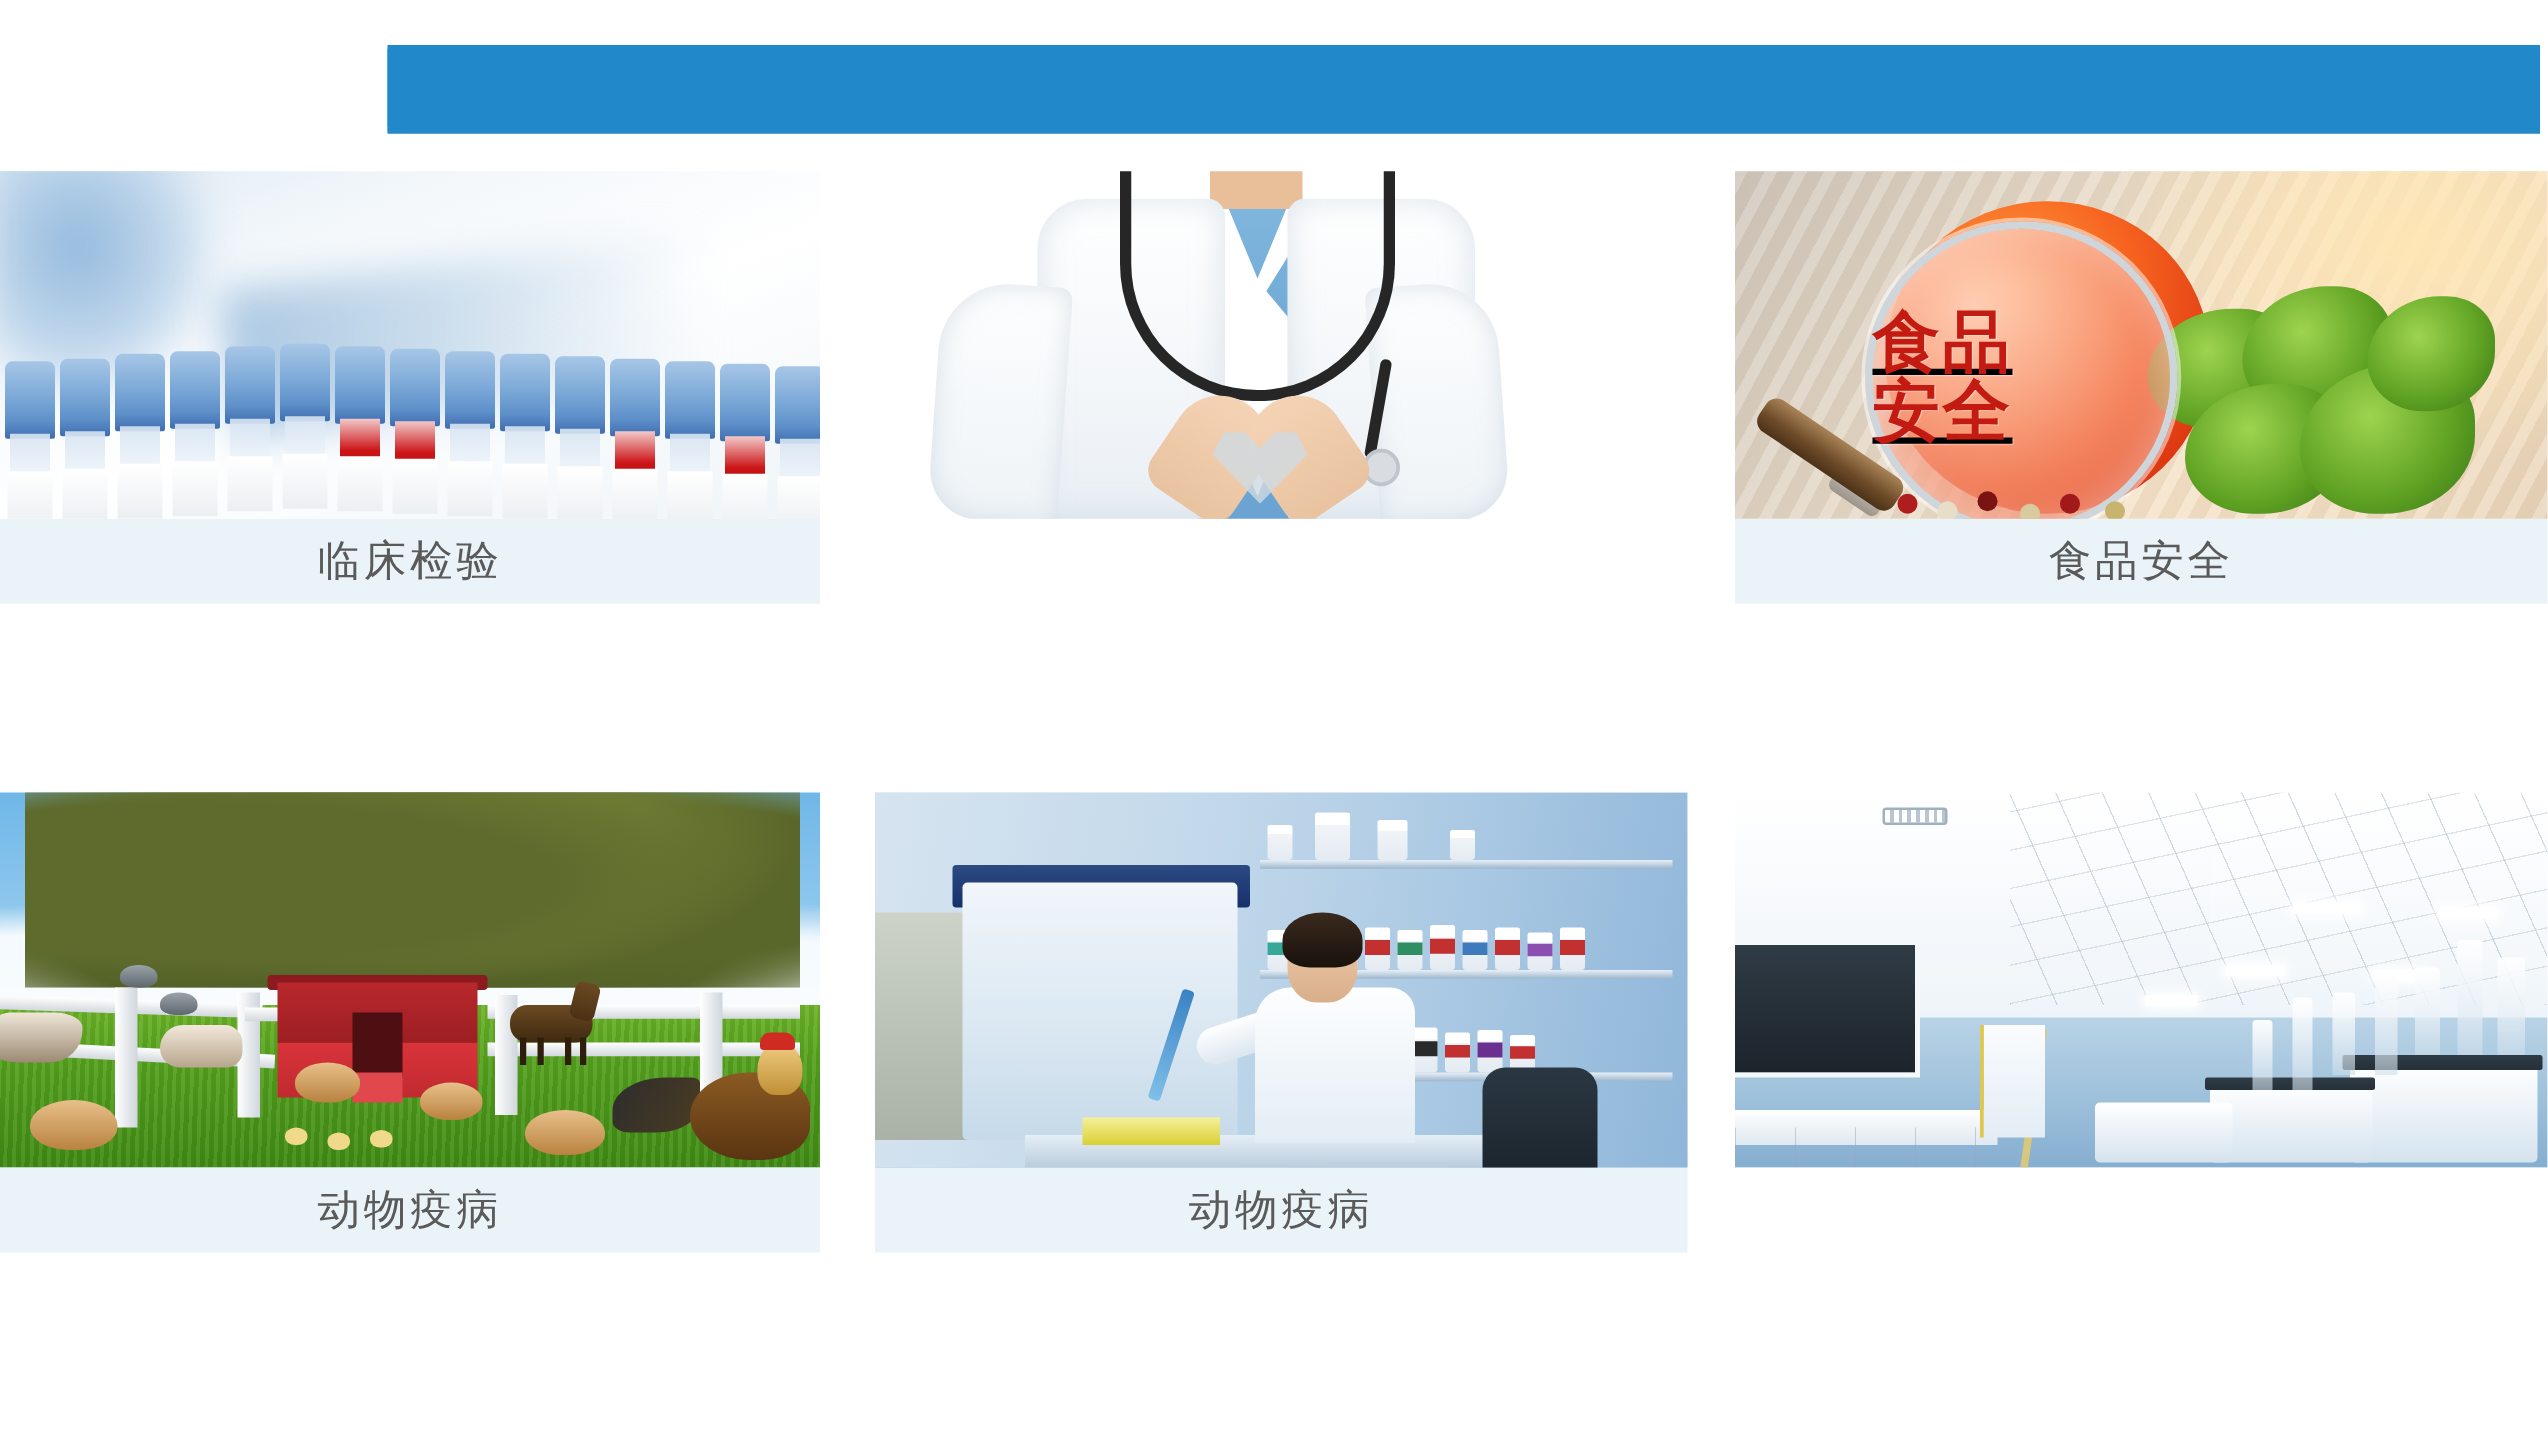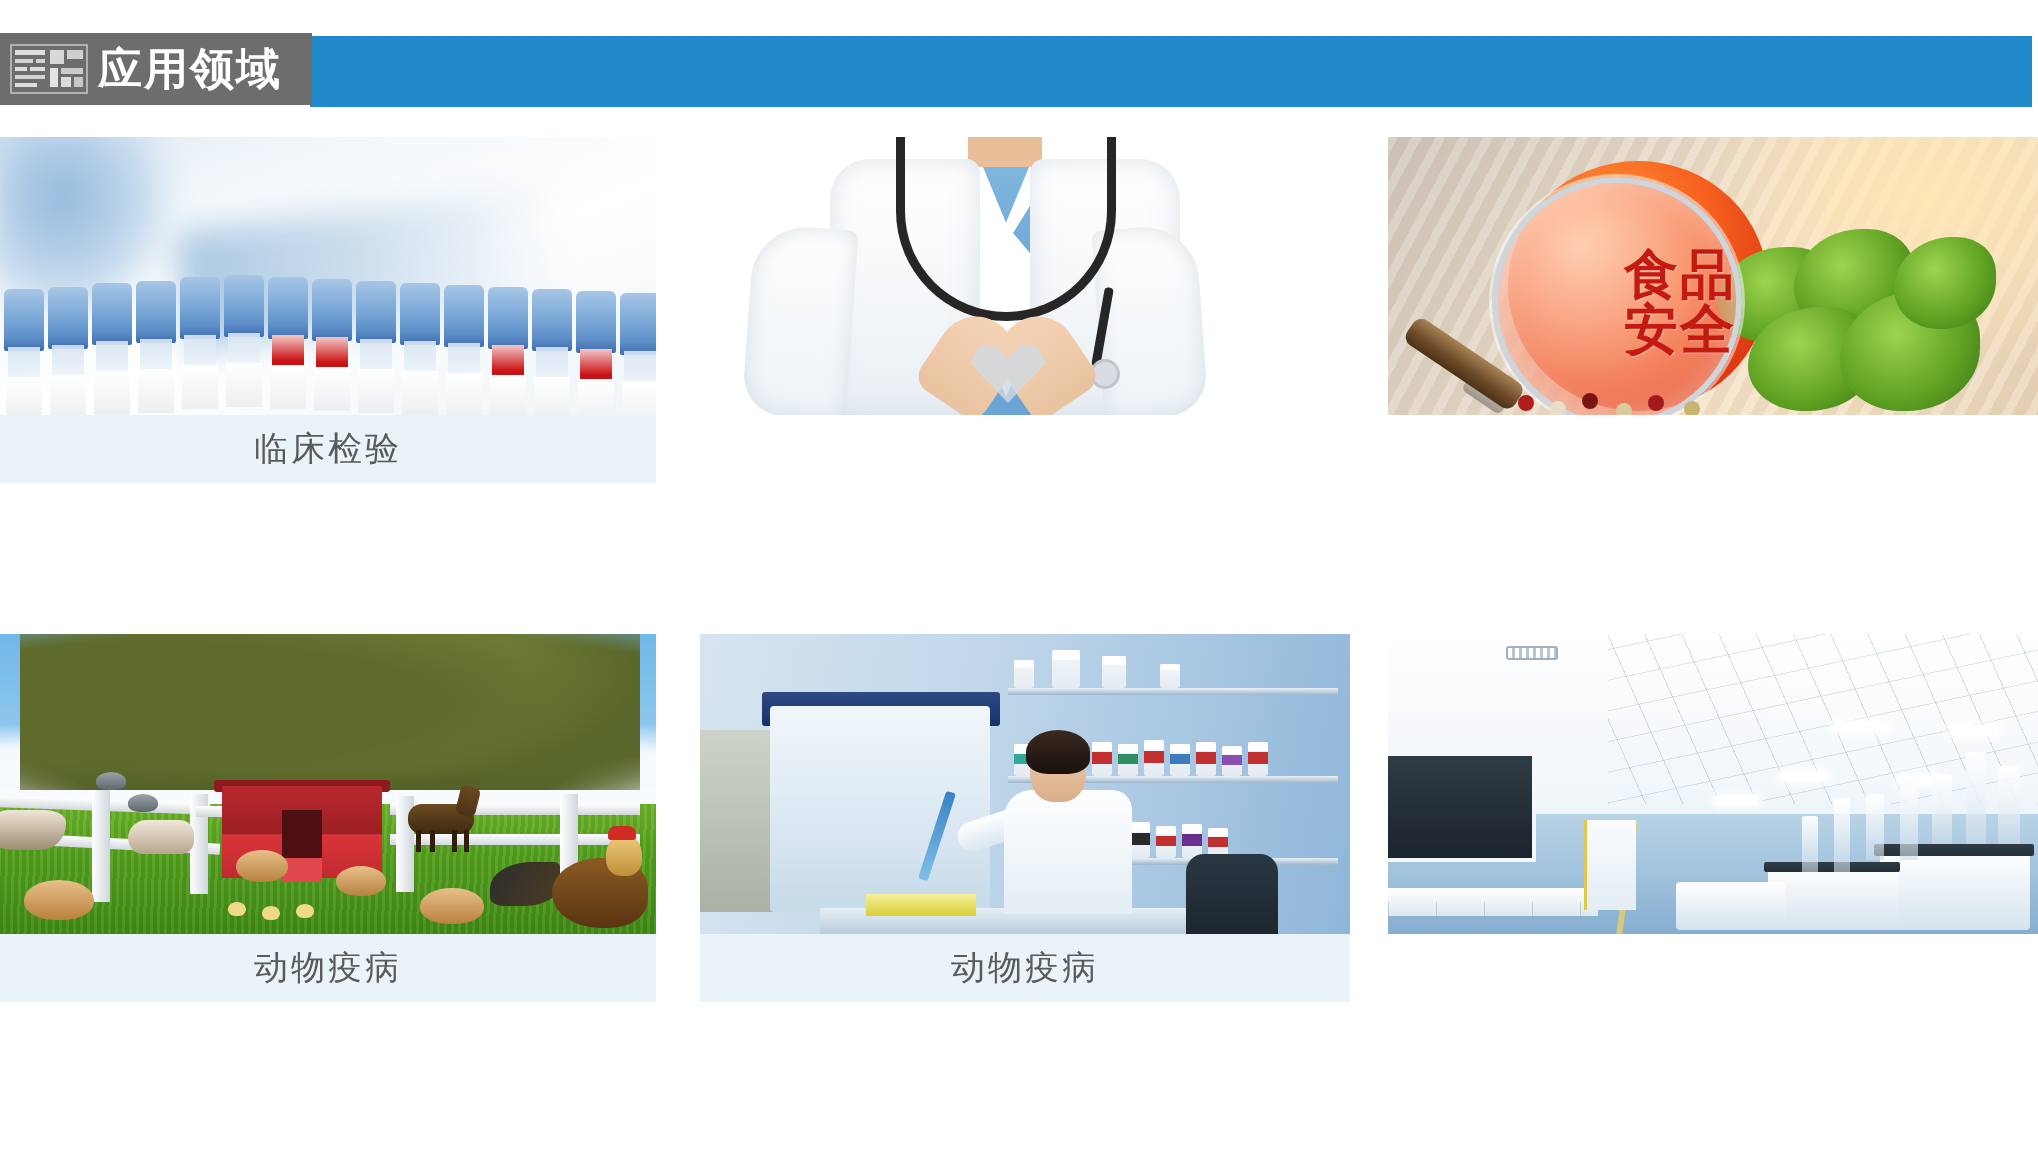--- a/index.html
+++ b/index.html
@@ -213,21 +213,21 @@
   .ph3 .leaf {
     position:absolute; border-radius: 60% 40% 55% 45%;
     background: radial-gradient(circle at 40% 35%, #9ed44f 0%, #5da021 60%, #36711a 100%);
   }
   .ph3 .lens {
     position:absolute; left:104px; top:40px; width:250px; height:250px;
     border-radius:50%;
     border:6px solid #cfd6db;
     background: radial-gradient(circle at 34% 26%, rgba(255,214,196,.88), rgba(246,150,120,.72) 60%, rgba(230,110,82,.70) 100%);
     box-shadow: 0 0 0 3px rgba(255,255,255,.5), inset 0 0 30px rgba(255,255,255,.35);
-    display:flex; flex-direction:column; align-items:flex-end; justify-content:center;
+    display:flex; flex-direction:column; align-items:flex-start; justify-content:center;text-decoration:underline;
   }
   .ph3 .lens .ltxt {
     color:#c31a12; font-size:54px; font-weight:bold; line-height:1.02;
     letter-spacing:2px; text-shadow: 1px 1px 0 rgba(255,255,255,.35);
   }
   .ph3 .handle {
     position:absolute; left:0px; top:248px; width:130px; height:30px;
     background: linear-gradient(180deg,#a98357,#6c4a28 60%, #4c3218);
     border-radius: 10px;
     transform: rotate(34deg);
@@ -482,41 +482,20 @@
     position:absolute; left:118px; top:12px; width:52px; height:14px;
     border:2px solid #9fb0bf; border-radius:3px;
     background: repeating-linear-gradient(90deg,#ffffff 0 4px,#b9c6d2 4px 7px);
   }
 </style>
 </head>
 <body>
 
 <div class="header">
   <div class="header-blue"></div>
-  <div class="header-tab">
-    <span class="header-icon">
-      <svg viewBox="0 0 78 50" width="78" height="50">
-        <rect x="1" y="1" width="76" height="48" fill="none" stroke="#cfcfcf" stroke-width="1.5"></rect>
-        <rect x="5" y="6" width="30" height="5" fill="#e8e8e8"></rect>
-        <rect x="5" y="15" width="18" height="4" fill="#dcdcdc"></rect>
-        <rect x="26" y="15" width="9" height="4" fill="#dcdcdc"></rect>
-        <rect x="5" y="23" width="12" height="4" fill="#e8e8e8"></rect>
-        <rect x="20" y="23" width="15" height="4" fill="#e8e8e8"></rect>
-        <rect x="5" y="31" width="30" height="4" fill="#dcdcdc"></rect>
-        <rect x="5" y="39" width="22" height="4" fill="#e8e8e8"></rect>
-        <rect x="40" y="6" width="14" height="14" fill="#e2e2e2"></rect>
-        <rect x="57" y="6" width="16" height="9" fill="#d8d8d8"></rect>
-        <rect x="40" y="24" width="8" height="19" fill="#ededed"></rect>
-        <rect x="51" y="24" width="22" height="6" fill="#d5d5d5"></rect>
-        <rect x="51" y="33" width="10" height="10" fill="#e6e6e6"></rect>
-        <rect x="64" y="33" width="9" height="10" fill="#cfcfcf"></rect>
-      </svg>
-    </span>
-    <span class="header-title">应用领域</span>
-  </div>
 </div>
 
 <div class="grid">
 
   <div class="card c1">
     <div class="card-photo ph1">
       <div class="blur-blue"></div>
       <div class="blur-band"></div>
       <div class="rack">
         <div class="tube" style="left:4px;   bottom:-6px;">
@@ -639,20 +618,21 @@
       <div class="handle"></div>
       <div class="berries">
         <div class="berry" style="left:10px;  top:10px; background:#b01d1d;"></div>
         <div class="berry" style="left:42px;  top:16px; background:#e8ddc6;"></div>
         <div class="berry" style="left:74px;  top:8px;  background:#7a1414;"></div>
         <div class="berry" style="left:108px; top:18px; background:#d8cc9f;"></div>
         <div class="berry" style="left:140px; top:10px; background:#a2191a;"></div>
         <div class="berry" style="left:176px; top:16px; background:#c9b46f;"></div>
       </div>
     </div>
+    <div class="card-caption">食品安全</div>
   </div>
 
   <div class="card c4">
     <div class="card-photo ph4">
       <div class="clouds"></div>
       <div class="grass"></div>
       <div class="trunk"></div>
       <div class="canopy"></div>
 
       <div class="rail" style="left:0;   top:166px; width:210px; transform:rotate(2deg);"></div>

